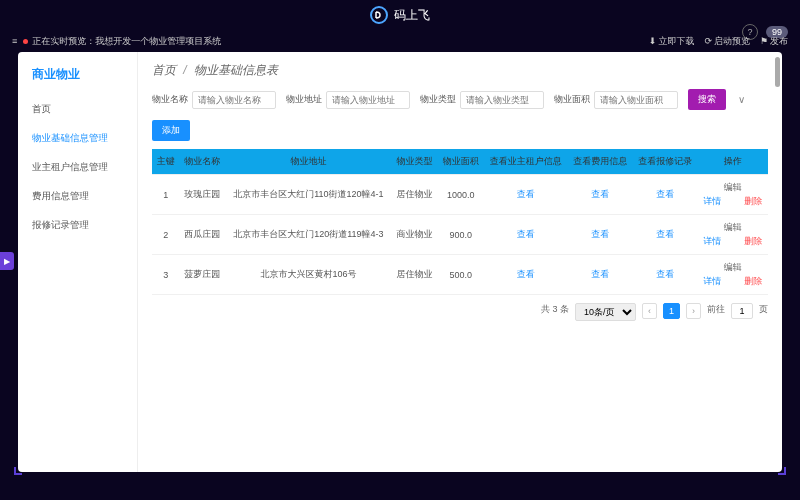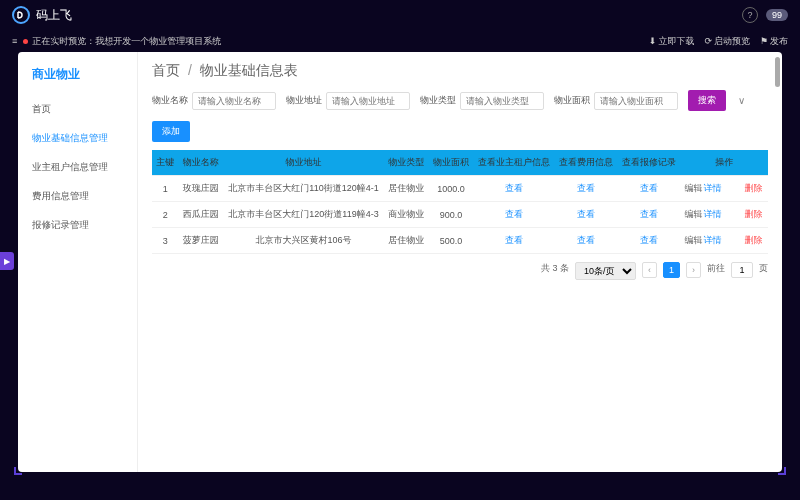--- a/index.html
+++ b/index.html
@@ -1,17 +1,17 @@
 <!DOCTYPE html>
 <html><head>
 <meta charset="utf-8">
 <style>
 * { margin: 0; padding: 0; box-sizing: border-box; }
 body { font-family: "Microsoft YaHei", Arial, sans-serif; background: #0a0520; color: #fff; font-size: 10px; width: 800px; height: 500px; overflow: hidden; }
-.header { display: flex; align-items: center; padding: 6px 12px; height: 30px; }
+.header { display: flex; align-items: center; padding: 6px 12px; height: 30px; flex-direction: column; }
 .logo { display: flex; align-items: center; gap: 6px; }
 .logo-icon { width: 18px; height: 18px; border-radius: 50%; display: flex; align-items: center; justify-content: center; }
 .logo-text { font-size: 12px; font-weight: 500; }
 .header-right { margin-left: auto; display: flex; align-items: center; gap: 8px; }
 .help-icon { width: 16px; height: 16px; border: 1px solid #666; border-radius: 50%; display: flex; align-items: center; justify-content: center; font-size: 9px; color: #aaa; cursor: pointer; }
 .user-badge { background: #5b5b7a; color: #fff; border-radius: 9px; padding: 1px 6px; font-size: 9px; }
 .subheader { display: flex; align-items: center; padding: 4px 12px; font-size: 9px; color: #ccc; height: 22px; }
 .menu-icon { margin-right: 6px; cursor: pointer; }
 .live-dot { width: 5px; height: 5px; background: #ff4444; border-radius: 50%; margin-right: 4px; }
 .subheader-right { margin-left: auto; display: flex; gap: 10px; }
@@ -19,34 +19,34 @@
 .content-outer { padding: 0 18px; position: relative; }
 .side-tab { position: absolute; left: 0; top: 200px; width: 14px; height: 18px; background: #6b3fd9; border-radius: 0 3px 3px 0; display: flex; align-items: center; justify-content: center; cursor: pointer; font-size: 8px; }
 .panel { background: #fff; color: #333; border-radius: 4px; height: 420px; display: flex; overflow: hidden; position: relative; }
 .scrollbar-track { position: absolute; right: 2px; top: 0; width: 5px; height: 100%; }
 .scrollbar-thumb { position: absolute; right: 0; top: 5px; width: 5px; height: 30px; background: #aaa; border-radius: 3px; }
 .sidebar { width: 120px; border-right: 1px solid #eee; padding: 14px 0; }
 .sidebar-title { color: #1890ff; font-size: 12px; font-weight: 600; padding: 0 14px 12px; }
 .nav-item { padding: 8px 14px; font-size: 9.5px; color: #555; cursor: pointer; }
 .nav-item.active { color: #1890ff; }
 .main { flex: 1; padding: 10px 14px; overflow: hidden; }
-.breadcrumb { font-size: 14px; color: #666; margin-bottom: 10px; }
+.breadcrumb { font-size: 12px; color: #666; margin-bottom: 10px; font-style: italic; }
 .breadcrumb .sep { margin: 0 4px; color: #999; }
 .filters { display: flex; gap: 10px; align-items: center; margin-bottom: 10px; flex-wrap: nowrap; }
 .filter { display: flex; align-items: center; gap: 4px; font-size: 9px; }
 .filter label { color: #555; white-space: nowrap; }
 .filter input { border: 1px solid #ddd; padding: 3px 5px; font-size: 9px; width: 84px; border-radius: 2px; }
 .btn { background: #a21caf; color: #fff; border: none; padding: 4px 10px; font-size: 9px; border-radius: 2px; cursor: pointer; }
 .btn-add { background: #1890ff; margin-bottom: 8px; }
 .expand-icon { color: #888; cursor: pointer; font-size: 10px; padding: 0 2px; }
 table { width: 100%; border-collapse: collapse; font-size: 9px; }
 th { background: #0ea5e9; padding: 6px 4px; text-align: center; font-weight: 500; color: #333; border-bottom: 1px solid #eee; white-space: nowrap; }
 td { padding: 6px 4px; text-align: center; border-bottom: 1px solid #f0f0f0; color: #555; }
 .link { color: #1890ff; cursor: pointer; }
-.op-col { display: flex; flex-direction: row; gap: 1px; align-items: center; }
+.op-col { display: flex; flex-direction: column; gap: 1px; align-items: center; }
 .op-top { display: flex; gap: 4px; }
 .op-edit { color: #666; cursor: pointer; }
 .op-detail { color: #1890ff; cursor: pointer; }
 .op-delete { color: #ff4d4f; cursor: pointer; margin-left: 19px; }
 .pagination { display: flex; justify-content: flex-end; align-items: flex-start; gap: 6px; margin-top: 8px; font-size: 9px; color: #666; }
 .page-select { border: 1px solid #ddd; padding: 2px 4px; font-size: 9px; border-radius: 2px; }
 .page-btn { border: 1px solid #ddd; padding: 2px 5px; cursor: pointer; border-radius: 2px; color: #999; }
 .page-btn.active { background: #1890ff; color: #fff; border-color: #1890ff; }
 .page-input { border: 1px solid #ddd; width: 22px; padding: 2px; text-align: center; font-size: 9px; border-radius: 2px; }
 .corner-bl, .corner-br { position: absolute; bottom: -3px; width: 8px; height: 8px; border: 2px solid #5b3fd9; }

